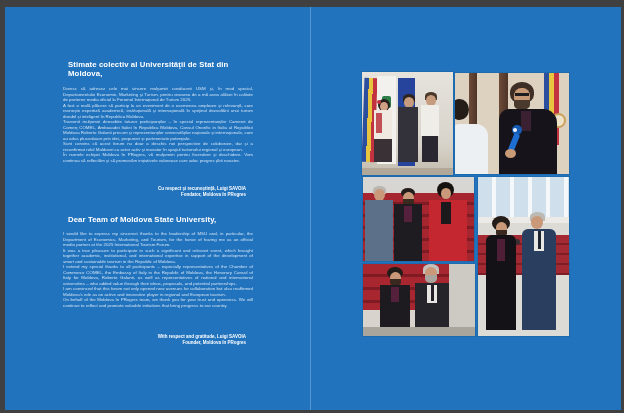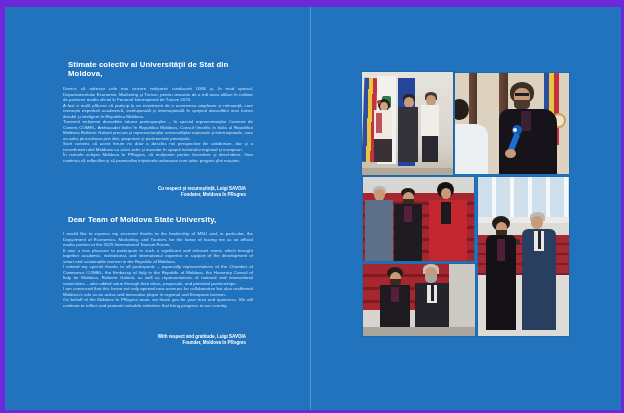--- a/index.html
+++ b/index.html
@@ -1,17 +1,17 @@
 <!DOCTYPE html>
 <html><head>
 <meta charset="utf-8">
 <style>
   * { margin:0; padding:0; box-sizing:border-box; }
   html,body { width:624px; height:413px; overflow:hidden; background:#1a2129; font-family:"Liberation Sans", sans-serif; }
-  .canvas { position:relative; width:624px; height:413px; background:#6d28d9; }
+  .canvas { position:relative; width:624px; height:413px; background:#404040; }
   .page { position:absolute; left:5px; top:7px; width:616px; height:403px; background:#2173bd; }
   .seam { position:absolute; left:305px; top:0; width:1px; height:100%; background:rgba(150,195,235,0.45); }
 
   
   .text-col { position:absolute; left:58px; top:50px; width:380px;
               transform:scale(0.5); transform-origin:0 0;
               color:#d2e4f6; }
   .h-ro { font-size:15.5px; font-weight:bold; color:#ffffff; margin:6px 0 16px 10px; letter-spacing:.2px; }
   .h-en { font-size:15.5px; font-weight:bold; color:#ffffff; margin:36px 0 14px 10px; letter-spacing:.2px; }
   .body-block p { font-size:8.8px; line-height:11px; text-align:justify; color:#cfe2f5; }

